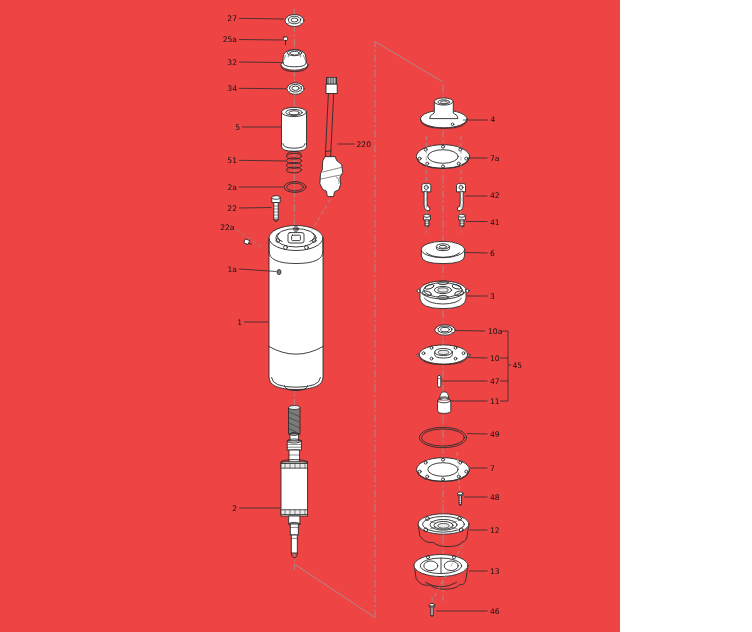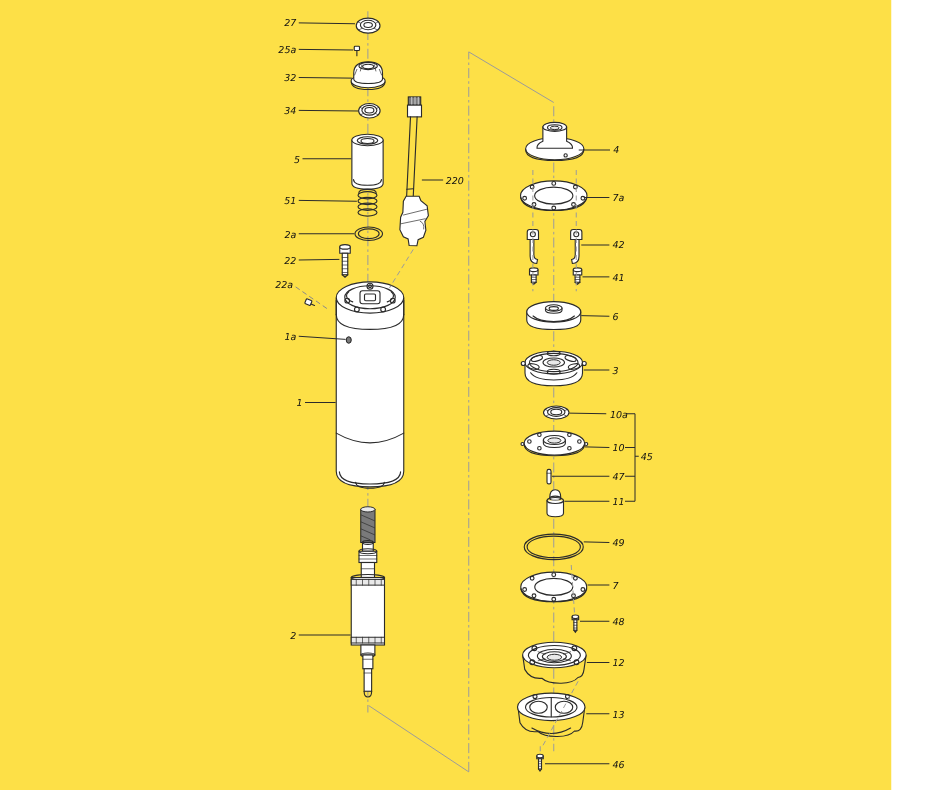--- a/index.html
+++ b/index.html
@@ -1,17 +1,17 @@
 <!DOCTYPE html>
 <html><head>
 <meta charset="utf-8">
 <style>
   html,body{margin:0;padding:0;background:#ffffff;}
-  .stage{position:relative;width:713px;height:632px;background:#fde047;overflow:hidden;
-         font-family:"DejaVu Sans",sans-serif;font-style:italic;}
+  .stage{position:relative;width:620px;height:632px;background:#ef4444;overflow:hidden;
+         font-family:"DejaVu Sans",sans-serif;}
   svg{position:absolute;left:0;top:0;}
   
   .s  {fill:none;stroke:#2b2b2b;stroke-width:.9;stroke-linecap:round;}
   .w  {fill:#ffffff;stroke:#2b2b2b;stroke-width:.9;stroke-linecap:round;}
   .g1 {fill:#e9e9e9;stroke:#2b2b2b;stroke-width:.8;}
   .dk {fill:#7a7a7a;stroke:#222;stroke-width:.8;}
   .thin{stroke-width:.55;}
   .lt {stroke:#dddddd;stroke-width:.7;}
   
   .cl {fill:none;stroke:#9b9b9b;stroke-width:.8;}

